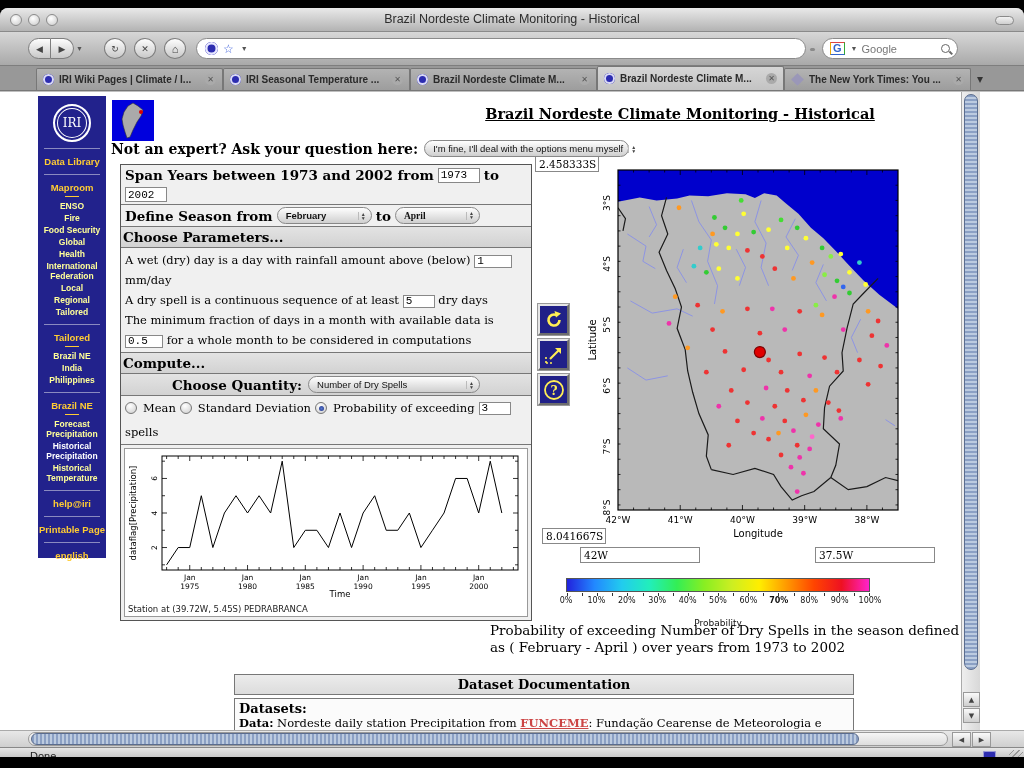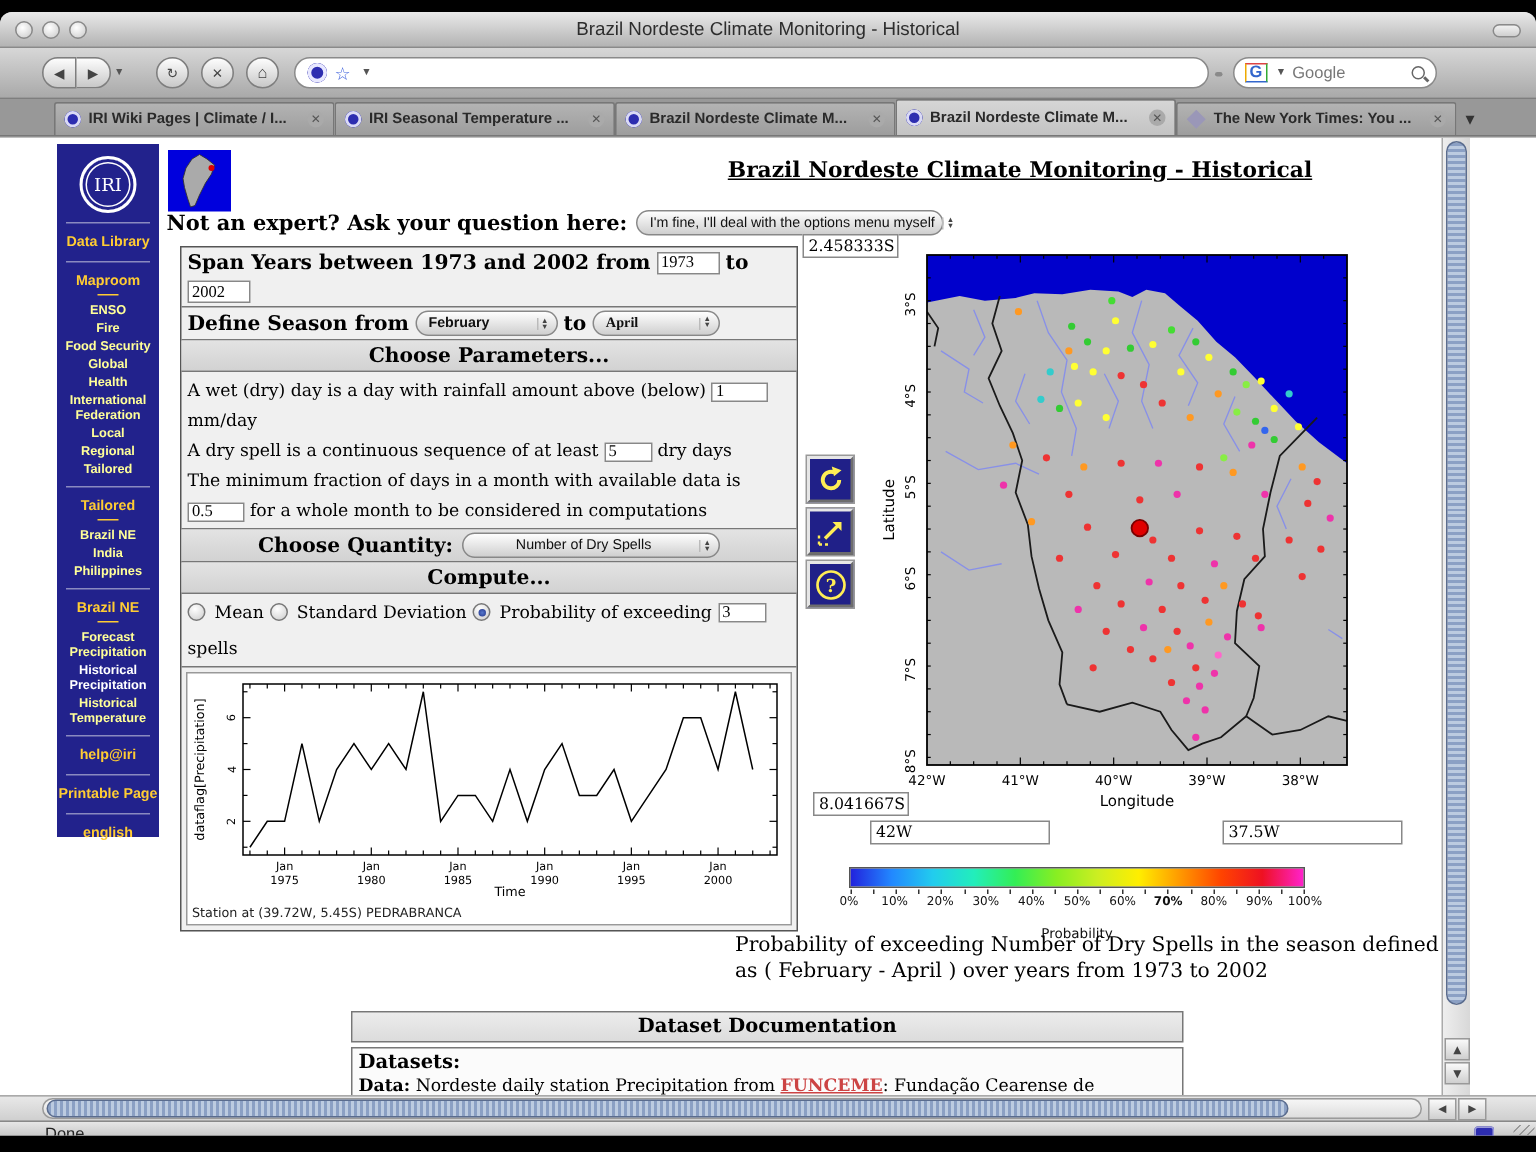--- a/index.html
+++ b/index.html
@@ -84,30 +84,30 @@
   .expert-row { position:absolute; left:111px; top:48px; display:flex; align-items:center; gap:6px; }
   .expert-row .lbl { font-size:14px; font-weight:bold; }
 
   .aqua-select { display:inline-flex; align-items:center; height:17px;
     border:1px solid #888; border-radius:9px; background:linear-gradient(#fefefe,#cfcfcf);
     padding:0 3px 0 8px; gap:5px; font-family:"Liberation Sans", sans-serif; }
   .aqua-select .val { font-size:9.5px; color:#111; white-space:nowrap; flex:1; }
   .aqua-arrows { display:flex; flex-direction:column; font-size:5px; line-height:4px;
     color:#444; padding:0 2px; border-left:1px solid #bbb; }
 
-  .ti { border:1px solid #888; background:#fff; font-family:Liberation Serif, serif;
+  .ti { border:1px solid #888; background:#fff; font-family:Liberation Mono, monospace;
     font-size:11px; height:15px; padding:0 2px; }
 
   .form { position:absolute; left:120px; top:72px; width:412px; border:1px solid #555;
     background:#f0f0f0; }
   .frow { border-bottom:1px solid #777; padding:2px 4px; display:flex; align-items:center;
     gap:4px; flex-wrap:wrap; }
   .frow.bold13 { font-size:13.5px; font-weight:bold; }
   .fhdr { border-bottom:1px solid #777; background:linear-gradient(#e3e3e3,#d2d2d2);
-    text-align:center; font-size:13.5px; font-weight:bold; padding:2px; }
+    font-size:13.5px; font-weight:bold; padding:2px; }
   .fsmall { font-size:11.5px; line-height:20px; }
   .radio { width:12px; height:12px; border-radius:50%; border:1px solid #777;
     background:radial-gradient(circle at 40% 30%, #fff, #ccc); display:inline-block;
     vertical-align:-2px; margin-right:2px; position:relative; }
   .radio.sel:after { content:""; position:absolute; left:3px; top:3px; width:5px; height:5px;
     border-radius:50%; background:radial-gradient(#5577cc,#223388); }
   .chartbox { background:#fff; border:1px solid #999; margin:3px; padding:1px; }
   .chart-caption { font-family:"DejaVu Sans", sans-serif; font-size:8.5px; color:#222; padding:0 2px 1px 2px; }
 
   .mini-input { position:absolute; border:1px solid #888; background:#fff;
@@ -120,21 +120,21 @@
   .colorbar-wrap { position:absolute; left:566px; top:486px; width:304px;
     font-family:"DejaVu Sans", sans-serif; }
   .colorbar { height:14px; border:1px solid #555; position:relative; }
   .cb-tick { position:absolute; top:14px; width:1px; height:3px; background:#333; }
   .cb-lbl { position:absolute; top:19px; transform:translateX(-50%); font-size:8px; color:#111; }
   .cb-title { text-align:center; font-size:9px; color:#111; margin-top:29px; }
 
   .result-caption { position:absolute; left:490px; top:530px; width:478px;
     font-size:13.5px; line-height:17px; color:#000; }
 
-  .docs { position:absolute; left:234px; top:582px; width:555px; font-size:13px; }
+  .docs { position:absolute; left:234px; top:582px; width:620px; font-size:13px; }
   .docs-hdr { border:1px solid #777; background:linear-gradient(#ececec,#dcdcdc);
     text-align:center; font-weight:bold; padding:2px; margin-bottom:3px; }
   .docs-body { border:1px solid #777; background:#fbfbfb; padding:2px 4px; }
   .docs-body .line2 { font-size:11.5px; }
   .funceme { color:#cc4444; text-decoration:underline; font-weight:bold; }
 
   
   .vscroll { position:absolute; left:961px; top:0; width:19px; height:638px;
     background:linear-gradient(90deg,#eee,#d8d8d8); border-left:1px solid #aaa; }
   .vthumb { position:absolute; left:2px; top:2px; width:14px; height:576px; border-radius:8px;
@@ -315,28 +315,28 @@
         <span>A wet (dry) day is a day with rainfall amount above (below)</span>
         <input class="ti" style="width: 38px; height: 13px;" readonly="" value="1">
         <span>mm/day</span><br>
         <span>A dry spell is a continuous sequence of at least</span>
         <input class="ti" style="width: 32px; height: 13px;" readonly="" value="5">
         <span>dry days</span><br>
         <span>The minimum fraction of days in a month with available data is</span>
         <input class="ti" style="width: 38px; height: 13px;" readonly="" value="0.5">
         <span>for a whole month to be considered in computations</span>
       </div>
+      <div class="fhdr">Compute...</div>
       <div class="fhdr" style="display:flex; align-items:center; justify-content:center; gap:6px;">
         <span>Choose Quantity:</span>
         <span class="aqua-select" style="width:172px; font-weight:normal;">
           <span class="val">Number of Dry Spells</span>
           <span class="aqua-arrows">▲<br>▼</span>
         </span>
       </div>
-      <div class="fhdr">Compute...</div>
       <div class="frow fsmall">
         <span class="radio"></span>
         <span>Mean</span>
         <span class="radio"></span>
         <span>Standard Deviation</span>
         <span class="radio sel"></span>
         <span>Probability of exceeding</span>
         <input class="ti" style="width: 32px; height: 13px;" readonly="" value="3">
         <span>spells</span>
       </div>

